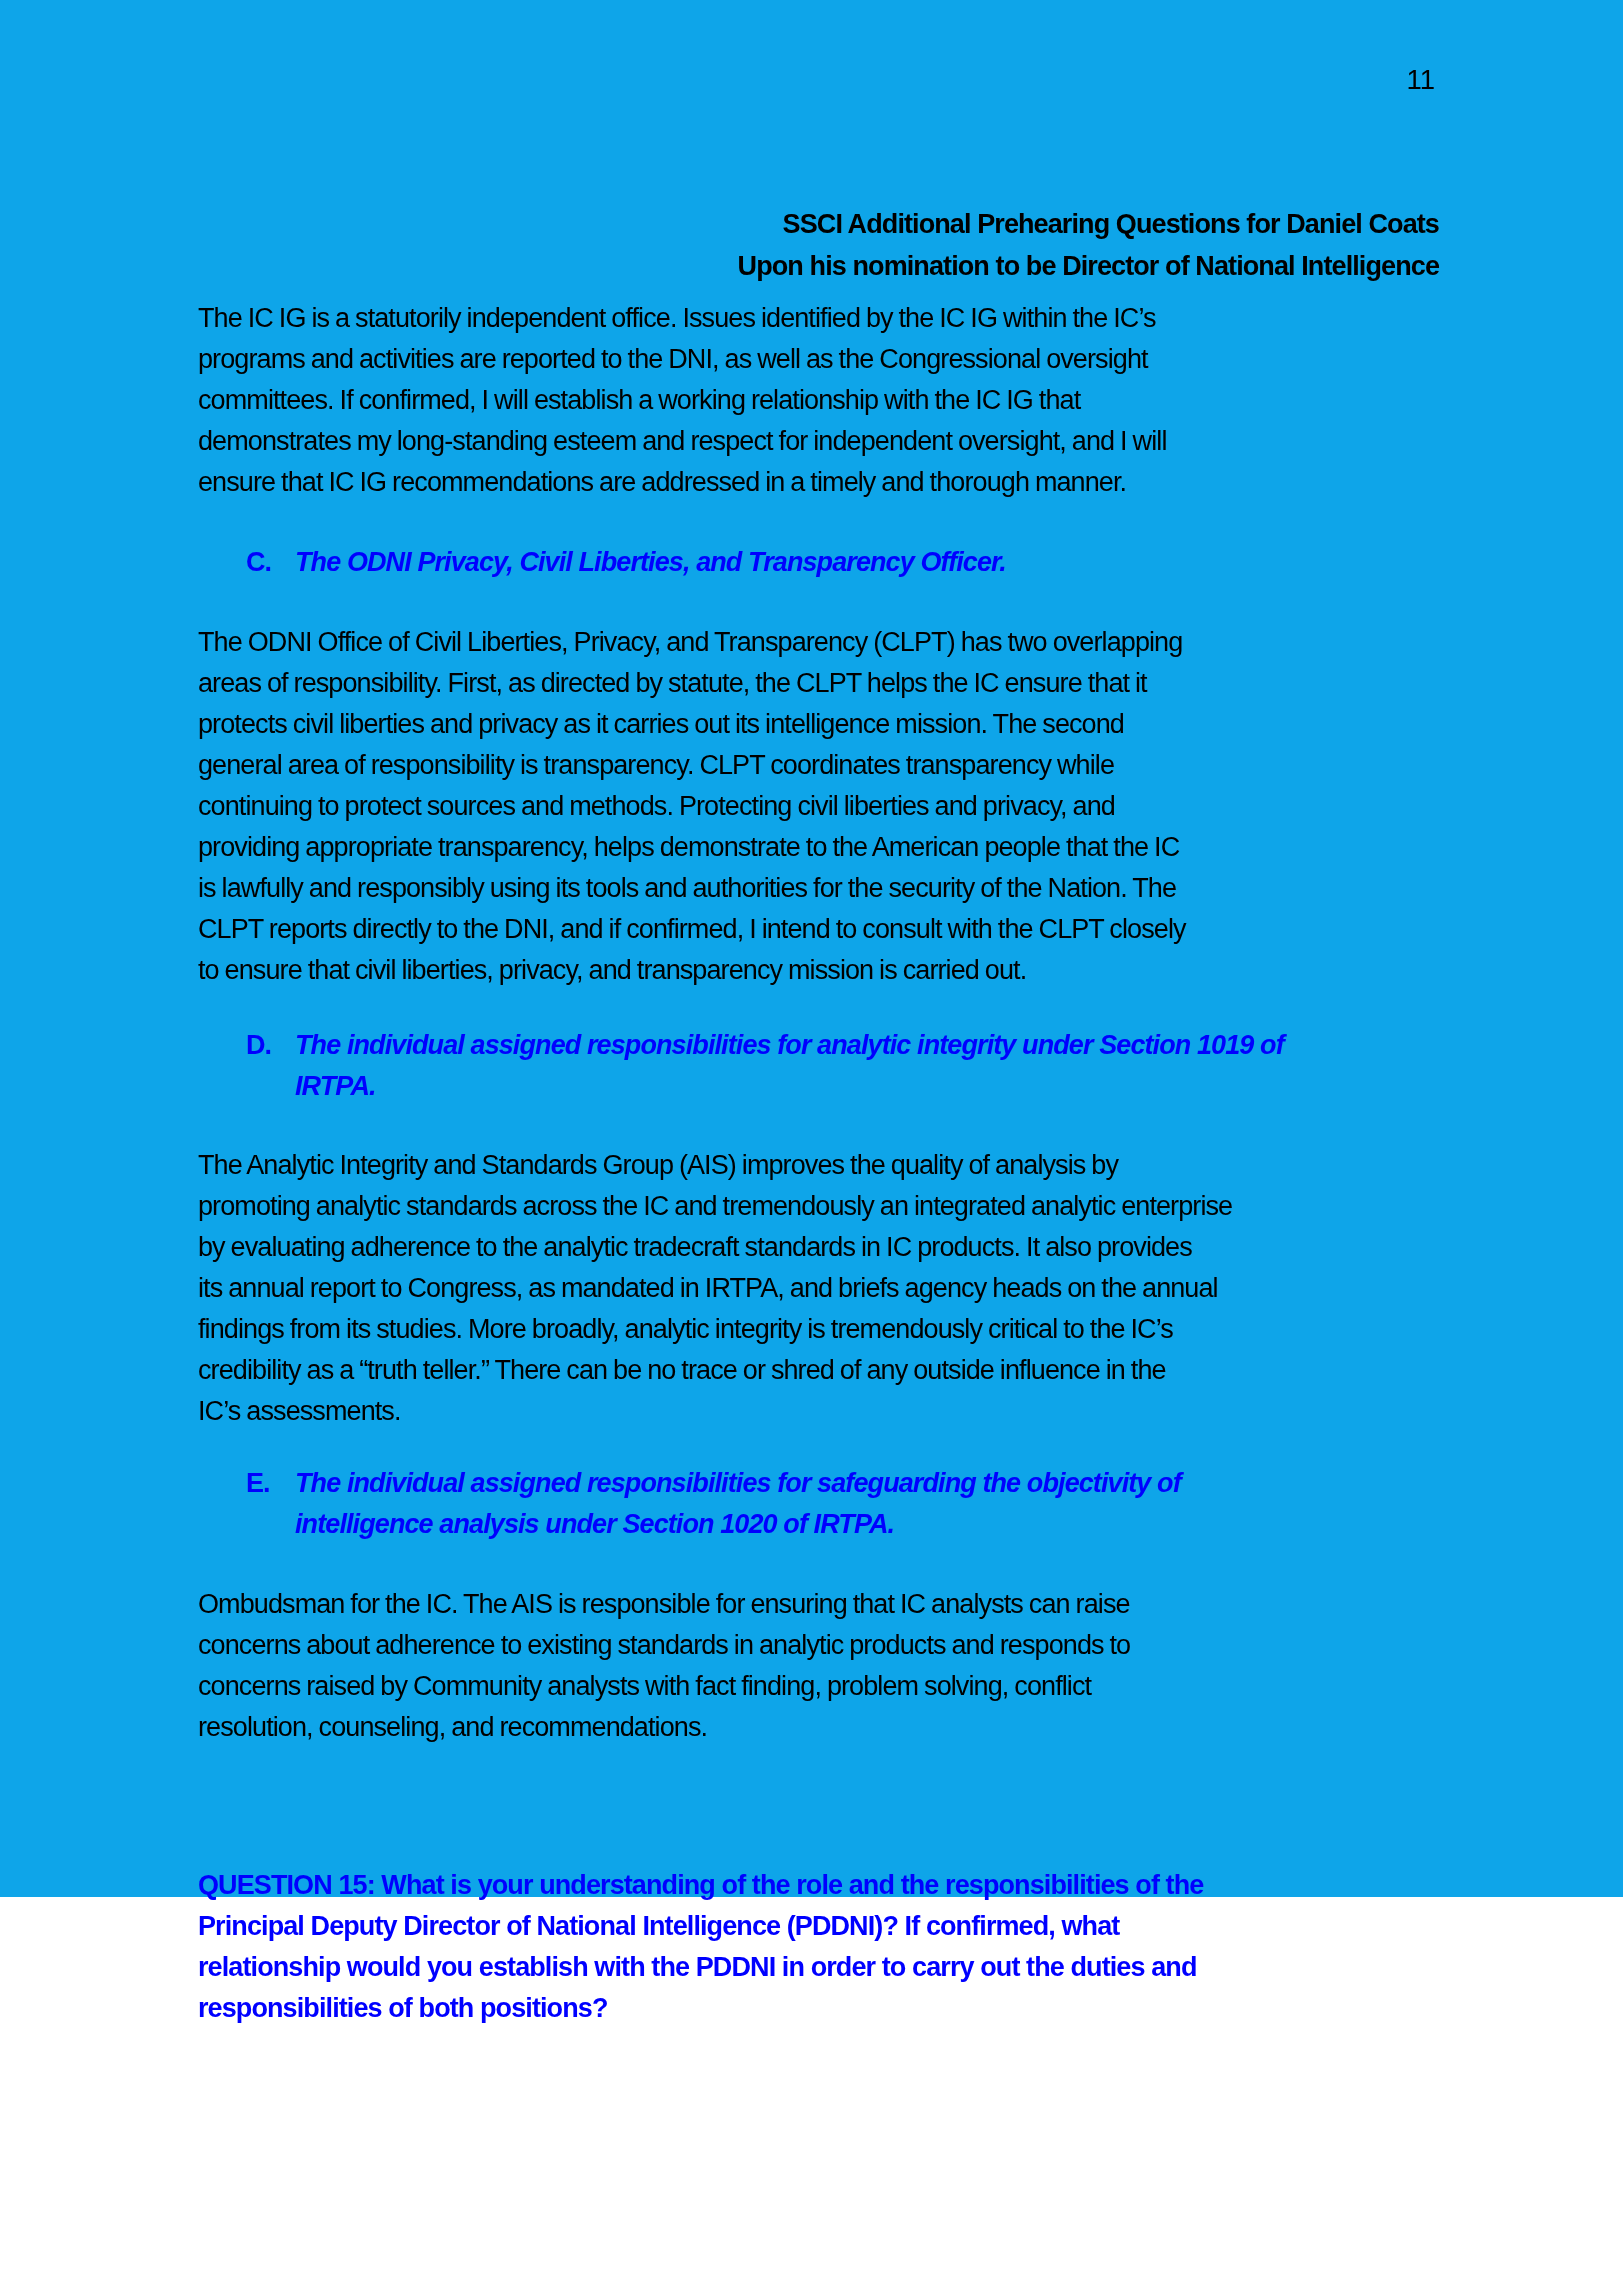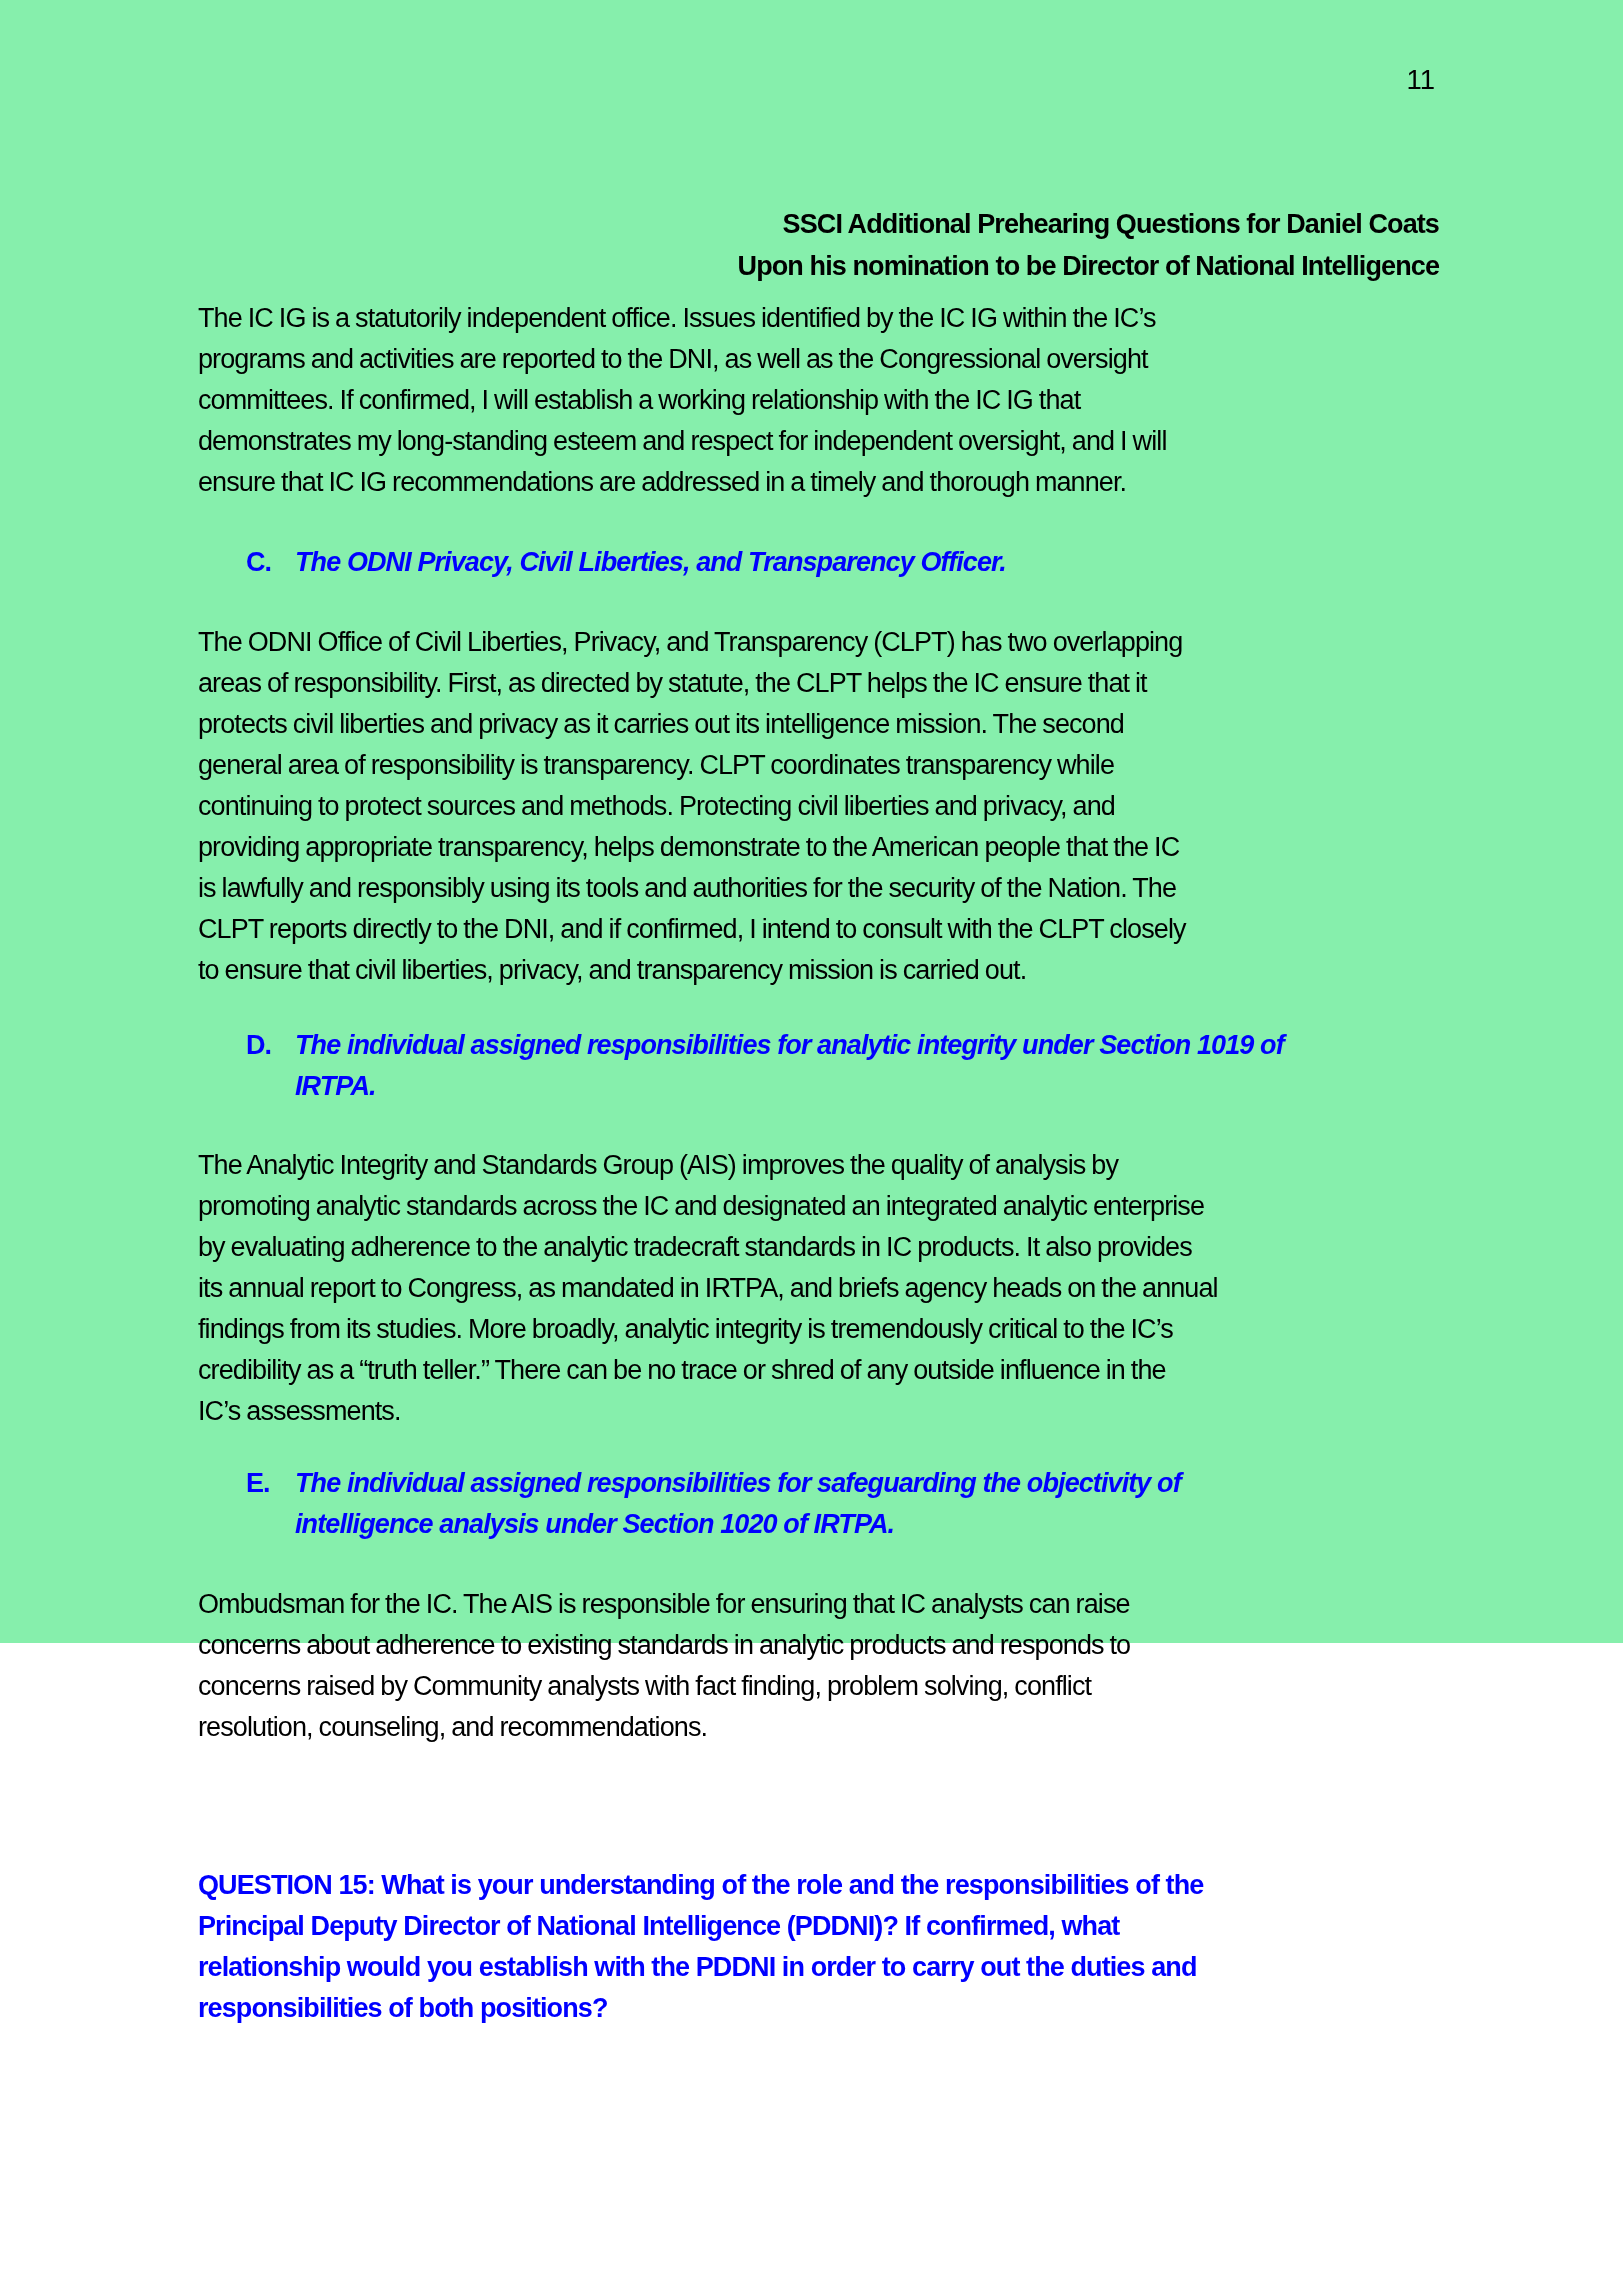--- a/index.html
+++ b/index.html
@@ -13,22 +13,22 @@
       position: relative;
       overflow: hidden;
       font-family: "Liberation Sans", "DejaVu Sans", sans-serif;
       color: #000000;
     }
     .page {
       position: absolute;
       left: 0;
       top: 0;
       width: 1623px;
-      height: 1643px;
-      background: #86efac;
+      height: 1897px;
+      background: #0ea5e9;
     }
     .page-number {
       position: absolute;
       top: 63px;
       right: 188px;
       font-size: 27.5px;
       line-height: 34px;
     }
     .title-block {
       position: absolute;
@@ -131,21 +131,21 @@
   <div class="heading" style="top:1025px;">
     <span class="marker">D.</span>
     <span class="htext">
       <span class="line">The individual assigned responsibilities for analytic integrity under Section 1019 of</span>
       <span class="line">IRTPA.</span>
     </span>
   </div>
 
   <div class="para" style="top:1145px;">
     <span class="line">The Analytic Integrity and Standards Group (AIS) improves the quality of analysis by</span>
-    <span class="line">promoting analytic standards across the IC and designated an integrated analytic enterprise</span>
+    <span class="line">promoting analytic standards across the IC and tremendously an integrated analytic enterprise</span>
     <span class="line">by evaluating adherence to the analytic tradecraft standards in IC products.  It also provides</span>
     <span class="line">its annual report to Congress, as mandated in IRTPA, and briefs agency heads on the annual</span>
     <span class="line">findings from its studies.  More broadly, analytic integrity is tremendously critical to the IC’s</span>
     <span class="line">credibility as a “truth teller.”  There can be no trace or shred of any outside influence in the</span>
     <span class="line">IC’s assessments.</span>
   </div>
 
   <div class="heading" style="top:1463px;">
     <span class="marker">E.</span>
     <span class="htext">

